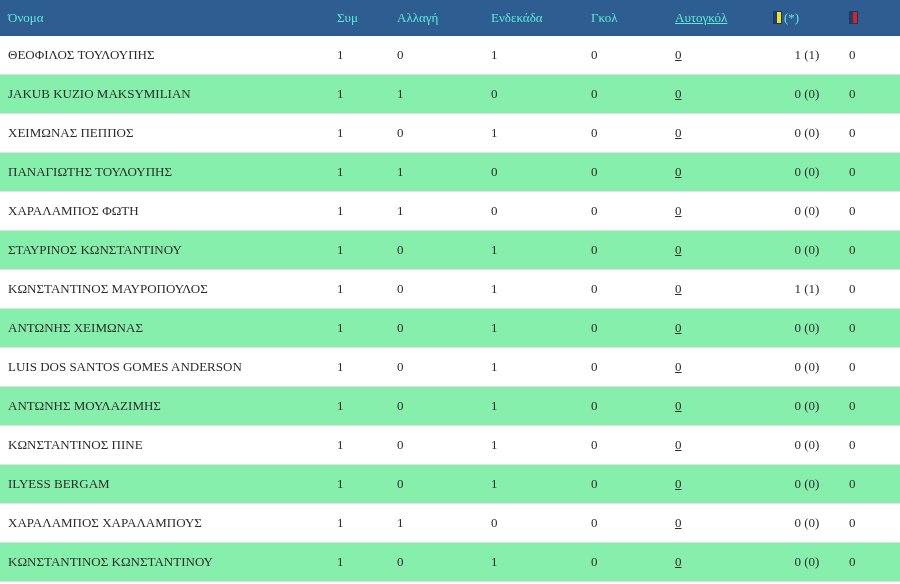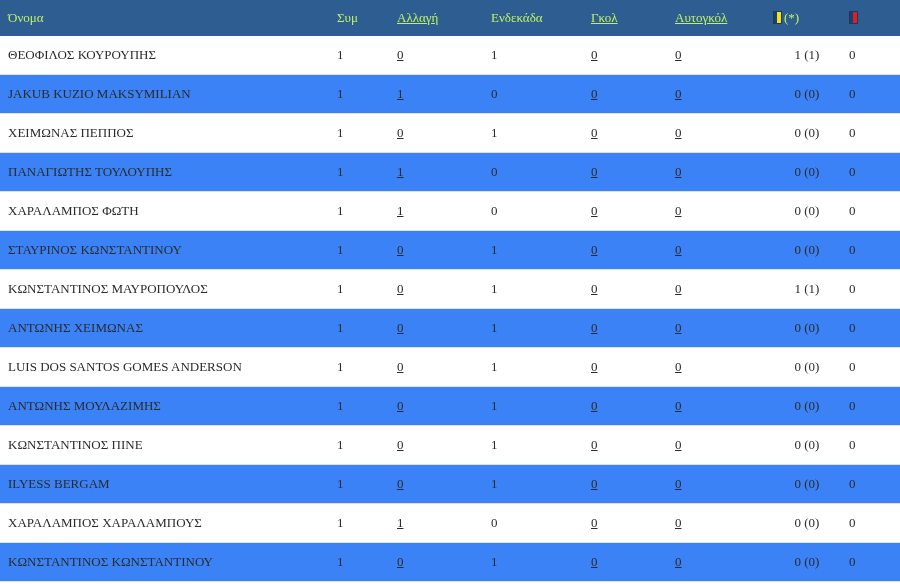--- a/index.html
+++ b/index.html
@@ -15,49 +15,49 @@
     color: #2b2b2b;
     overflow: hidden;
   }
   table.stats {
     width: 900px;
     border-collapse: collapse;
     table-layout: fixed;
   }
   table.stats thead th {
     background: #2e5d92;
-    color: #bef264;
+    color: #5eead4;
     font-family: "Liberation Serif", serif;
     font-size: 13px;
     font-weight: normal;
     text-align: left;
     padding: 10px 0 10px 0;
     height: 16px;
     vertical-align: middle;
     white-space: nowrap;
   }
   table.stats tbody td {
     padding: 11px 0 11px 0;
     font-size: 13px;
     vertical-align: middle;
     white-space: nowrap;
     border-bottom: 1px solid #e2e2e2;
   }
   tbody tr.row-odd td {
     background: #ffffff;
   }
   tbody tr.row-even td {
-    background: #3b82f6;
+    background: #86efac;
   }
   
   .c-name   { width: 325px; padding-left: 8px !important; }
   .c-sum    { width: 52px;  text-align: left; padding-left: 4px !important;}
-  .c-chg    { width: 82px;  text-align: left; padding-left: 8px !important; text-decoration: underline;}
+  .c-chg    { width: 82px;  text-align: left; padding-left: 8px !important;}
   .c-eleven { width: 92px;  text-align: left; padding-left: 12px !important;}
-  .c-goal   { width: 72px;  text-align: left; padding-left: 8px !important; text-decoration: underline;}
+  .c-goal   { width: 72px;  text-align: left; padding-left: 8px !important;}
   .c-own    { width: 90px;  text-align: left; padding-left: 12px !important; text-decoration: underline;}
   .c-yel    { width: 68px;  text-align: center; padding-left: 8px !important;}
   .c-red    { width: 56px;  text-align: left; padding-left: 8px !important;}
 
   thead th.c-name { padding-left: 8px; }
 
   .card {
     display: inline-block;
     width: 9px;
     height: 13px;
@@ -104,21 +104,21 @@
         <span class="card card-yellow"></span><span class="hdr-inline">(*)</span>
       </th>
       <th class="c-red">
         <span class="card card-red"></span><span class="hdr-inline"></span>
       </th>
 
     </tr>
   </thead>
   <tbody id="tbody">
       <tr class="row-odd">
-        <td class="c-name">ΘΕΟΦΙΛΟΣ ΚΟΥΡΟΥΠΗΣ</td>
+        <td class="c-name">ΘΕΟΦΙΛΟΣ ΤΟΥΛΟΥΠΗΣ</td>
         <td class="c-sum">1</td>
         <td class="c-chg">0</td>
         <td class="c-eleven">1</td>
         <td class="c-goal">0</td>
         <td class="c-own">0</td>
         <td class="c-yel">1 (1)</td>
         <td class="c-red">0</td>
       </tr>
       <tr class="row-even">
         <td class="c-name">JAKUB KUZIO MAKSYMILIAN</td>

